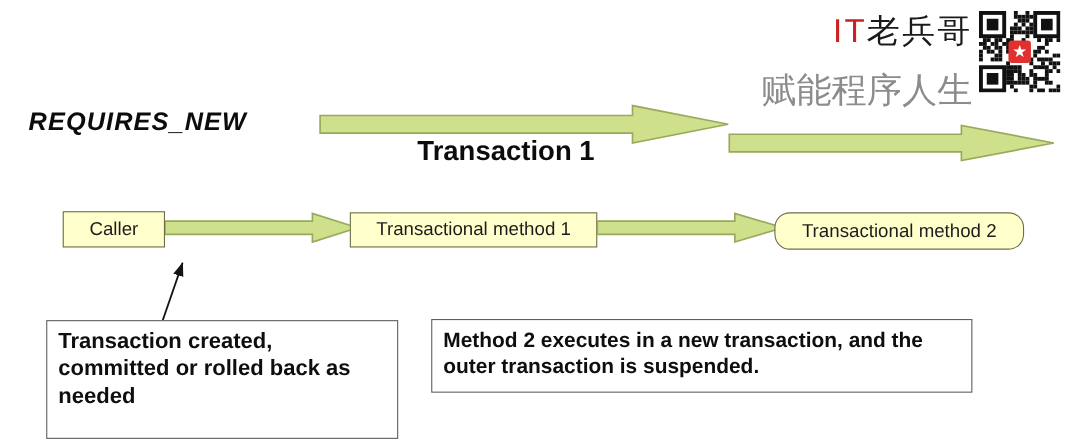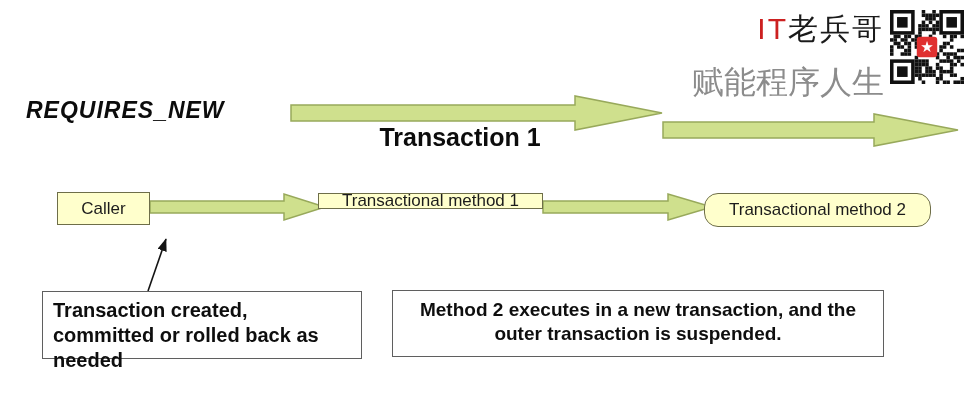--- a/index.html
+++ b/index.html
@@ -38,33 +38,33 @@
   .t2 { left: 662px; top: 112px; width: 260px; }
 
   .node {
     position: absolute; z-index: 2; box-sizing: border-box;
     background: var(--node-fill, #ffffcc);
     border: 1.5px solid var(--node-border, #6e6e49);
     display: flex; align-items: center; justify-content: center;
     font-size: 17px; color: #1c1c1c; white-space: nowrap;
   }
   .node-caller  { left: 57px;  top: 192px; width: 93px;  height: 33px; }
-  .node-m1      { left: 318px; top: 193px; width: 225px; height: 16px; }
+  .node-m1      { left: 318px; top: 193px; width: 225px; height: 32px; }
   .node-m2      { left: 704px; top: 193px; width: 227px; height: 34px; border-radius: 14px; }
 
   .note {
     position: absolute; z-index: 2; box-sizing: border-box;
     background: #ffffff;
     border: 1.5px solid var(--note-border, #5f5f5f);
     font-weight: bold; color: #0e0e0e;
     white-space: pre-line; line-height: 1.26;
     padding: 6px 10px;
   }
-  .note-a { left: 42px;  top: 291px; width: 320px; height: 68px; font-size: 20px; }
-  .note-b { left: 392px; top: 290px; width: 492px; height: 67px; font-size: 19px; padding-top: 7px; text-align: center; }
+  .note-a { left: 42px;  top: 291px; width: 320px; height: 108px; font-size: 20px; }
+  .note-b { left: 392px; top: 290px; width: 492px; height: 67px; font-size: 19px; padding-top: 7px; }
 
   .logo { position: absolute; top: 12px; right: 94px; z-index: 3; text-align: right; line-height: 1.1; }
   .logo-line1 { font-size: 30px; font-weight: normal; letter-spacing: 2px; white-space: nowrap; }
   .logo-it { color: var(--logo-red, #cc2020); }
   .logo-cn { color: #1a1a1a; }
   .logo-tagline { font-size: 32px; color: var(--tagline-gray, #8c8c8c); white-space: nowrap; margin-top: 20px; }
 
   .qr { position: absolute; left: 890px; top: 10px; width: 74px; height: 74px; z-index: 3; }
 </style>
 </head>

